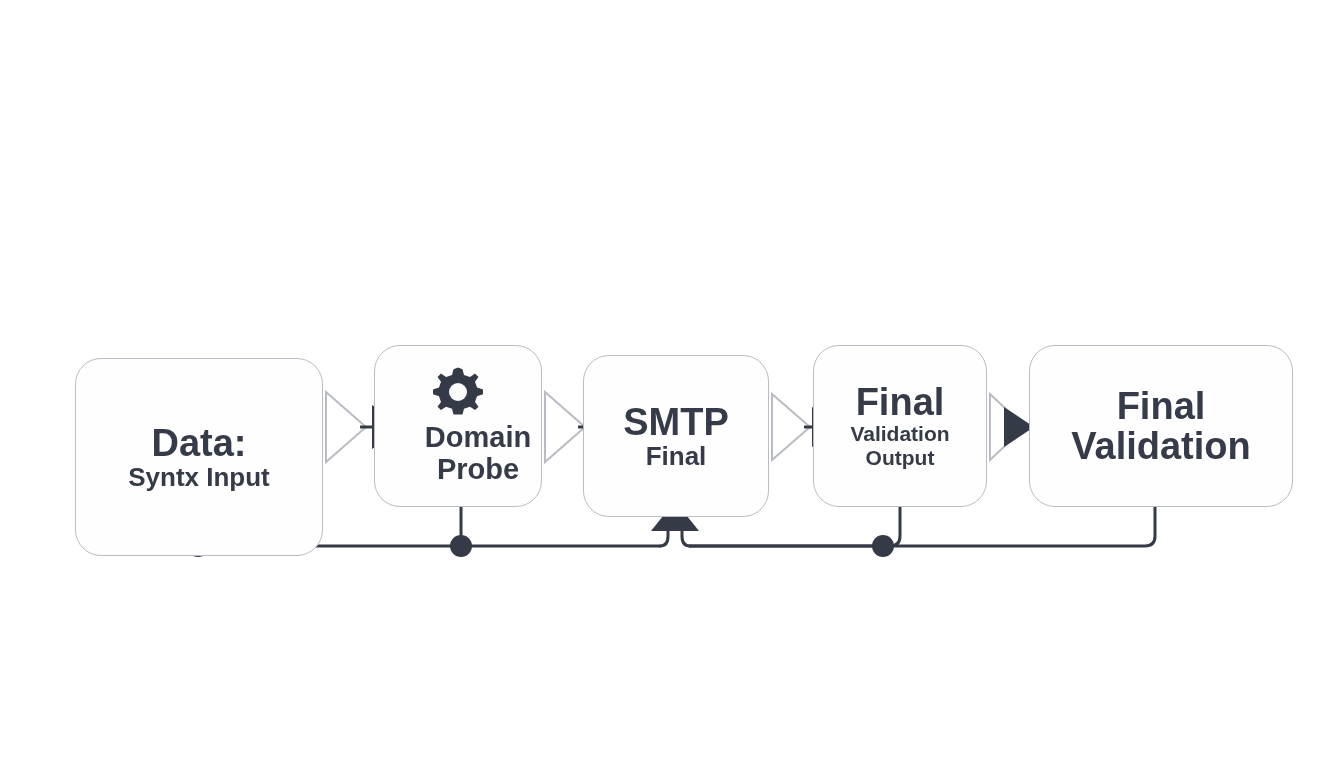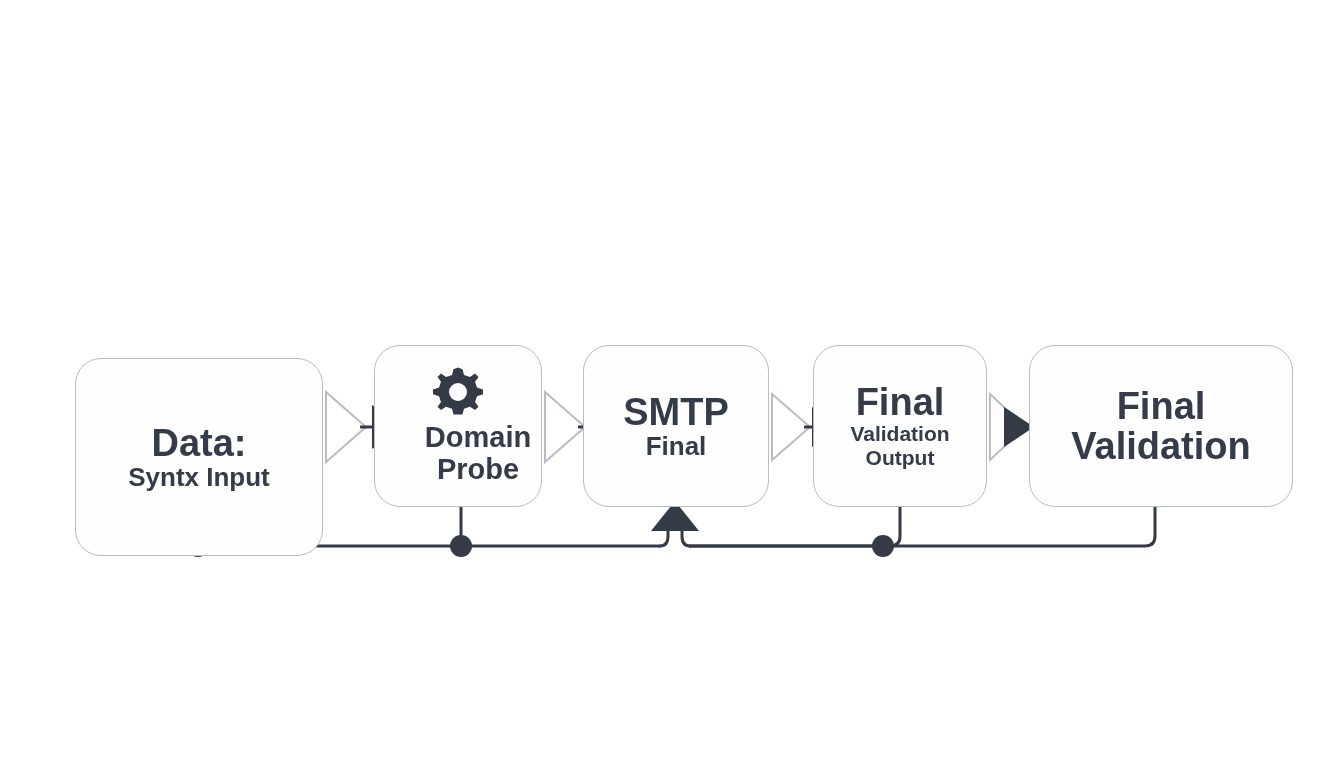--- a/index.html
+++ b/index.html
@@ -76,21 +76,21 @@
     <span class="gear-wrap">
       <svg width="50" height="50" viewBox="0 0 100 100" aria-hidden="true">
         <path class="arrow-solid" fill="#343a46" d="M50 6 L59 10 L62 22 L74 26 L84 19 L91 26 L84 36 L88 48 L100 52 L100 62 L88 66 L84 78 L91 88 L84 95 L74 88 L62 92 L59 104 L50 104 L41 104 L38 92 L26 88 L16 95 L9 88 L16 78 L12 66 L0 62 L0 52 L12 48 L16 36 L9 26 L16 19 L26 26 L38 22 L41 10 Z" transform="translate(0,-5) scale(1,0.96)"></path>
         <circle cx="50" cy="50" r="18" fill="#fefeff"></circle>
       </svg>
     </span>
     <span class="line-sm">Domain</span>
     <span class="line-sm">Probe</span>
   </div>
 
-  <div class="node" style="left:583px; top:345px; width:186px; height:162px;">
+  <div class="node" style="left:583px; top:355px; width:186px; height:162px;">
     <span class="line-lg">SMTP</span>
     <span class="line-md">Final</span>
   </div>
 
   <div class="node" style="left:813px; top:345px; width:174px; height:162px;">
     <span class="line-lg">Final</span>
     <span class="line-xs">Validation</span>
     <span class="line-xs">Output</span>
   </div>
 

